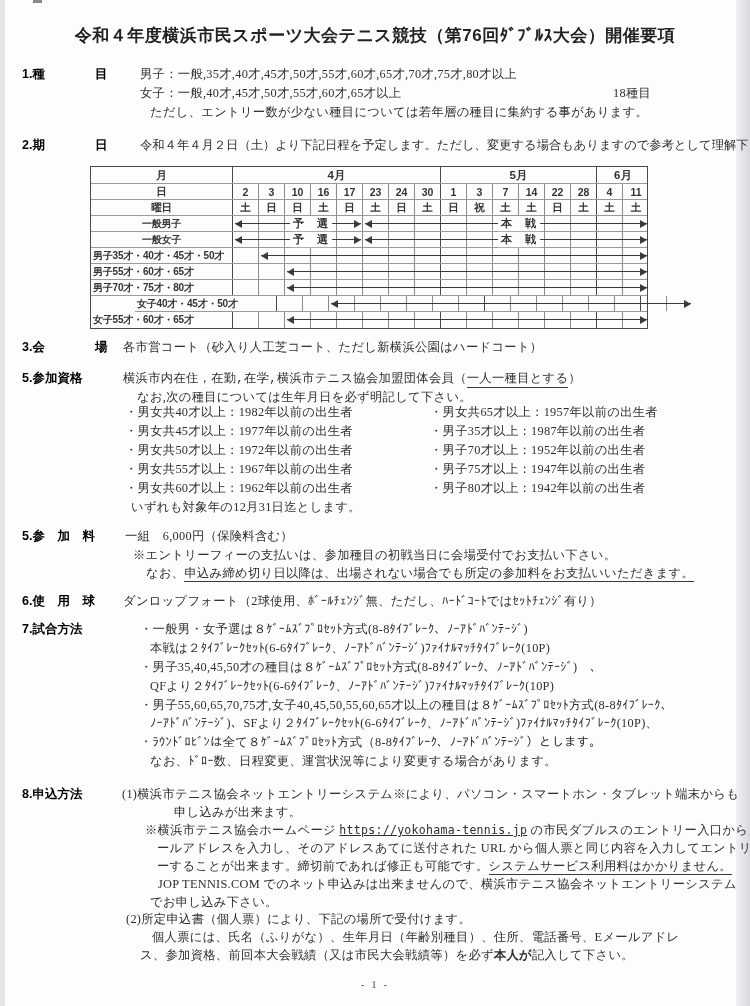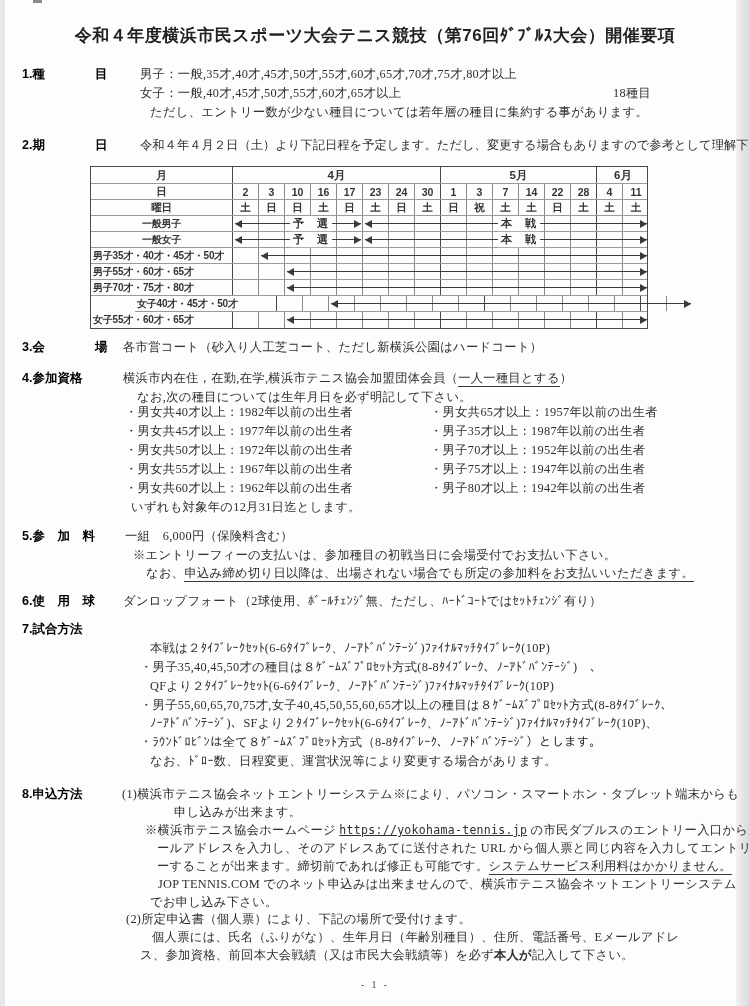--- a/index.html
+++ b/index.html
@@ -293,22 +293,22 @@
           <div class="arrow-line" style="left: 54px; width: 360px; top: 7px;"></div>
           <div class="ah ah-l" style="left: 54px; top: 3.5px;"></div>
           <div class="ah ah-r" style="left: 407px; top: 3.5px;"></div>
         </div>
       </div>
     </div>
 
   <div class="sec-label" style="top:339px;">3.会　　　　場</div>
   <div class="line" style="left:123px; top:339px;">各市営コート（砂入り人工芝コート、ただし新横浜公園はハードコート）</div>
 
-  <div class="sec-label" style="top:370px;">4.参加資格</div>
-  <div class="line" style="left:123px; top:370px;"><span>横浜市内在住，在勤,在学,横浜市テニス協会加盟団体会員（</span><span class="u">一人一種目とする</span><span>）</span></div>
+  <div class="sec-label" style="top:370px;">5.参加資格</div>
+  <div class="line" style="left:123px; top:370px;font-family:Liberation Mono, monospace;"><span>横浜市内在住，在勤,在学,横浜市テニス協会加盟団体会員（</span><span class="u">一人一種目とする</span><span>）</span></div>
   <div class="line" style="left:137px; top:389px;text-align:center;">なお,次の種目については生年月日を必ず明記して下さい。</div>
   <div class="line" style="left:125px; top:404px;">・男女共40才以上：1982年以前の出生者</div>
   <div class="line" style="left:125px; top:423px;">・男女共45才以上：1977年以前の出生者</div>
   <div class="line" style="left:125px; top:442px;">・男女共50才以上：1972年以前の出生者</div>
   <div class="line" style="left:125px; top:461px;">・男女共55才以上：1967年以前の出生者</div>
   <div class="line" style="left:125px; top:480px;">・男女共60才以上：1962年以前の出生者</div>
   <div class="line" style="left:430px; top:404px;">・男女共65才以上：1957年以前の出生者</div>
   <div class="line" style="left:430px; top:423px;">・男子35才以上：1987年以前の出生者</div>
   <div class="line" style="left:430px; top:442px;">・男子70才以上：1952年以前の出生者</div>
   <div class="line" style="left:430px; top:461px;">・男子75才以上：1947年以前の出生者</div>
@@ -317,20 +317,21 @@
 
   <div class="sec-label" style="top:528px;">5.参　加　料</div>
   <div class="line" style="left:125px; top:528px;">一組　6,000円（保険料含む）</div>
   <div class="line" style="left:133px; top:547px;">※エントリーフィーの支払いは、参加種目の初戦当日に会場受付でお支払い下さい。</div>
   <div class="line" style="left:146px; top:565px;"><span>なお、</span><span class="u">申込み締め切り日以降は、出場されない場合でも所定の参加料をお支払いいただきます。</span></div>
 
   <div class="sec-label" style="top:593px;">6.使　用　球</div>
   <div class="line" style="left:123px; top:593px;">ダンロップフォート（2球使用、ﾎﾞｰﾙﾁｪﾝｼﾞ無、ただし、ﾊｰﾄﾞｺｰﾄではｾｯﾄﾁｪﾝｼﾞ有り）</div>
 
   <div class="sec-label" style="top:621px;">7.試合方法</div>
+  <div class="line" style="left:140px; top:621px;">・一般男・女予選は８ｹﾞｰﾑｽﾞﾌﾟﾛｾｯﾄ方式(8-8ﾀｲﾌﾞﾚｰｸ、ﾉｰｱﾄﾞﾊﾞﾝﾃｰｼﾞ)</div>
   <div class="line" style="left:150px; top:640px;">本戦は２ﾀｲﾌﾞﾚｰｸｾｯﾄ(6-6ﾀｲﾌﾞﾚｰｸ、ﾉｰｱﾄﾞﾊﾞﾝﾃｰｼﾞ)ﾌｧｲﾅﾙﾏｯﾁﾀｲﾌﾞﾚｰｸ(10P)</div>
   <div class="line" style="left:140px; top:659px;">・男子35,40,45,50才の種目は８ｹﾞｰﾑｽﾞﾌﾟﾛｾｯﾄ方式(8-8ﾀｲﾌﾞﾚｰｸ、ﾉｰｱﾄﾞﾊﾞﾝﾃｰｼﾞ)　、</div>
   <div class="line" style="left:150px; top:678px;">QFより２ﾀｲﾌﾞﾚｰｸｾｯﾄ(6-6ﾀｲﾌﾞﾚｰｸ、ﾉｰｱﾄﾞﾊﾞﾝﾃｰｼﾞ)ﾌｧｲﾅﾙﾏｯﾁﾀｲﾌﾞﾚｰｸ(10P)</div>
   <div class="line" style="left:140px; top:697px;">・男子55,60,65,70,75才,女子40,45,50,55,60,65才以上の種目は８ｹﾞｰﾑｽﾞﾌﾟﾛｾｯﾄ方式(8-8ﾀｲﾌﾞﾚｰｸ、</div>
   <div class="line" style="left:150px; top:715px;">ﾉｰｱﾄﾞﾊﾞﾝﾃｰｼﾞ)、SFより２ﾀｲﾌﾞﾚｰｸｾｯﾄ(6-6ﾀｲﾌﾞﾚｰｸ、ﾉｰｱﾄﾞﾊﾞﾝﾃｰｼﾞ)ﾌｧｲﾅﾙﾏｯﾁﾀｲﾌﾞﾚｰｸ(10P)、</div>
   <div class="line" style="left:140px; top:734px;">・ﾗｳﾝﾄﾞﾛﾋﾞﾝは全て８ｹﾞｰﾑｽﾞﾌﾟﾛｾｯﾄ方式（8-8ﾀｲﾌﾞﾚｰｸ、ﾉｰｱﾄﾞﾊﾞﾝﾃｰｼﾞ）とします。</div>
   <div class="line" style="left:150px; top:753px;">なお、ﾄﾞﾛｰ数、日程変更、運営状況等により変更する場合があります。</div>
 
   <div class="sec-label" style="top:786px;">8.申込方法</div>
   <div class="line" style="left:122px; top:786px;">(1)横浜市テニス協会ネットエントリーシステム※により、パソコン・スマートホン・タブレット端末からも</div>

